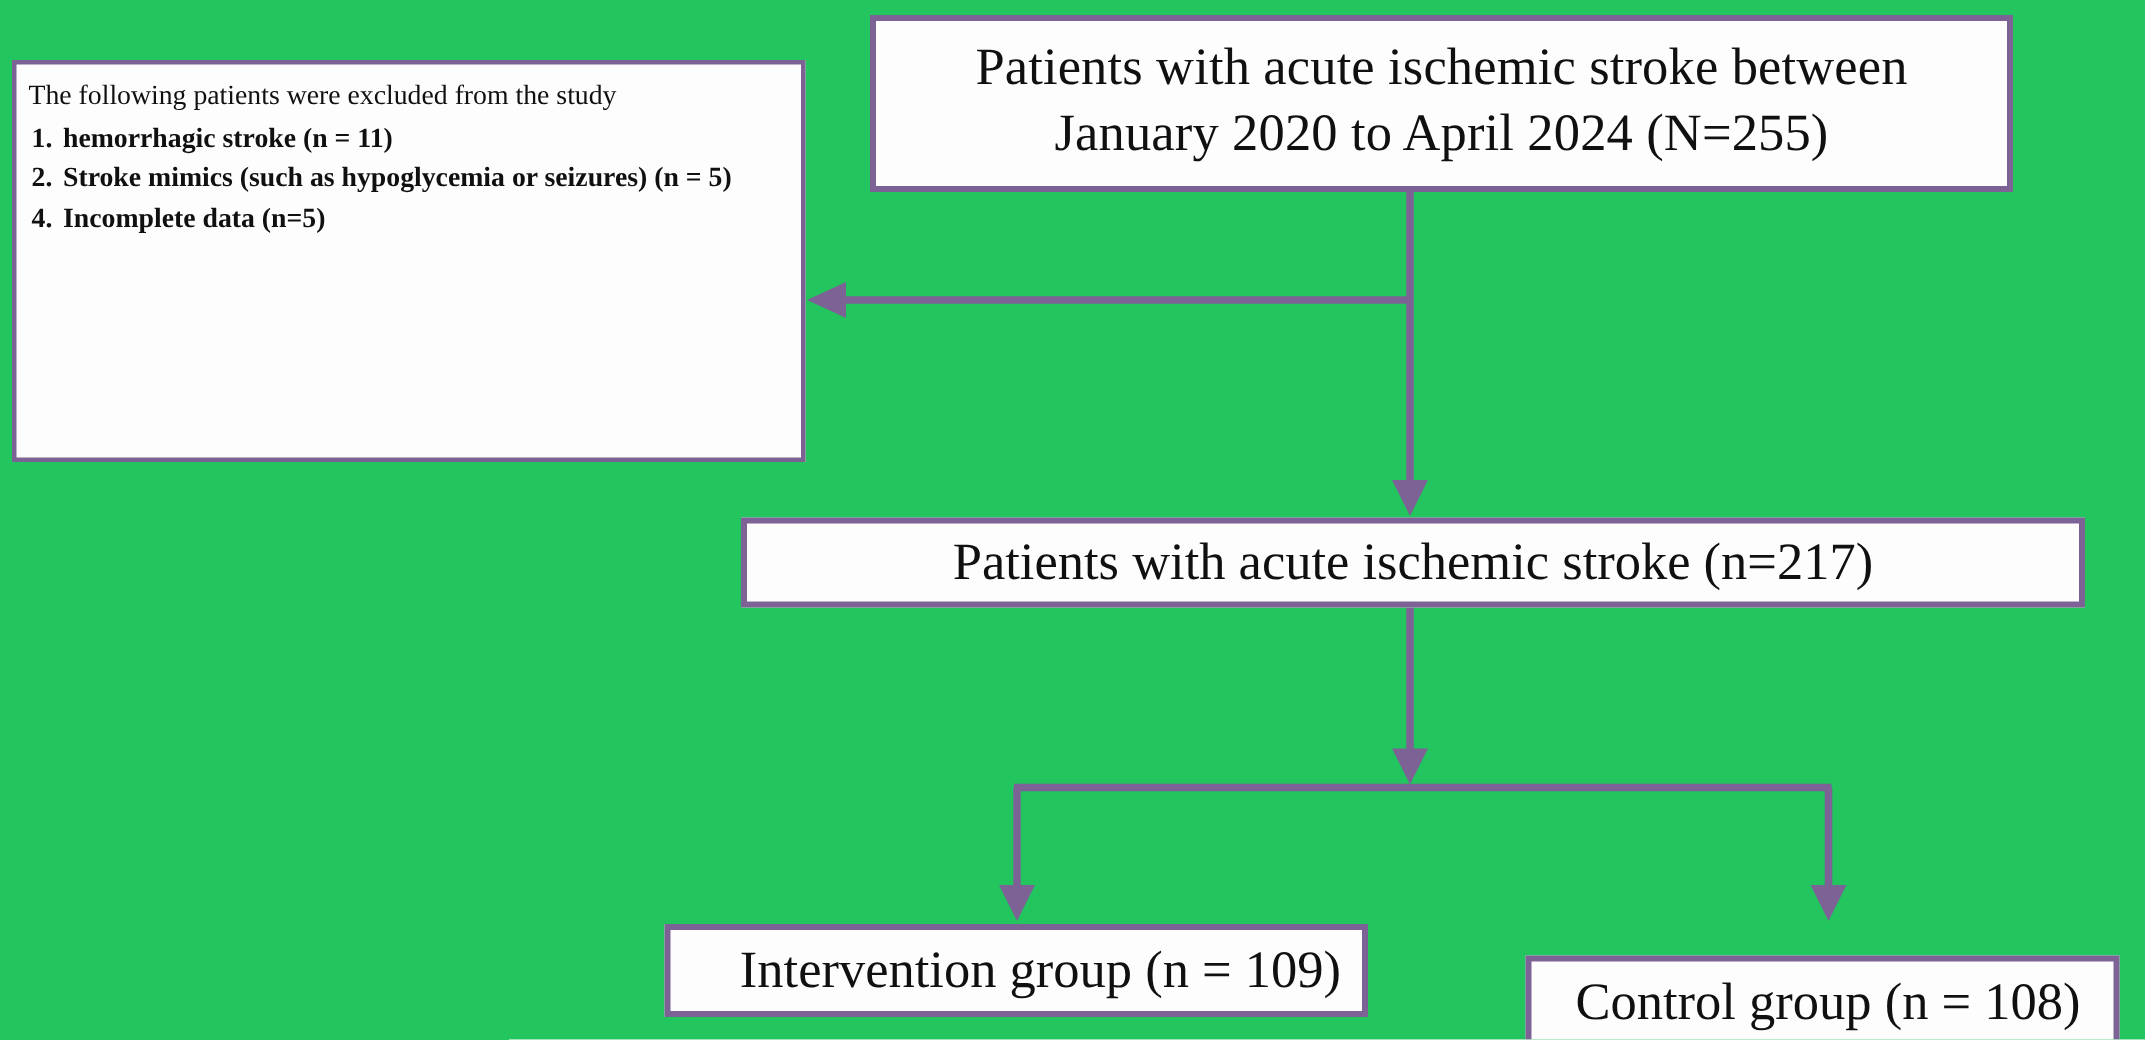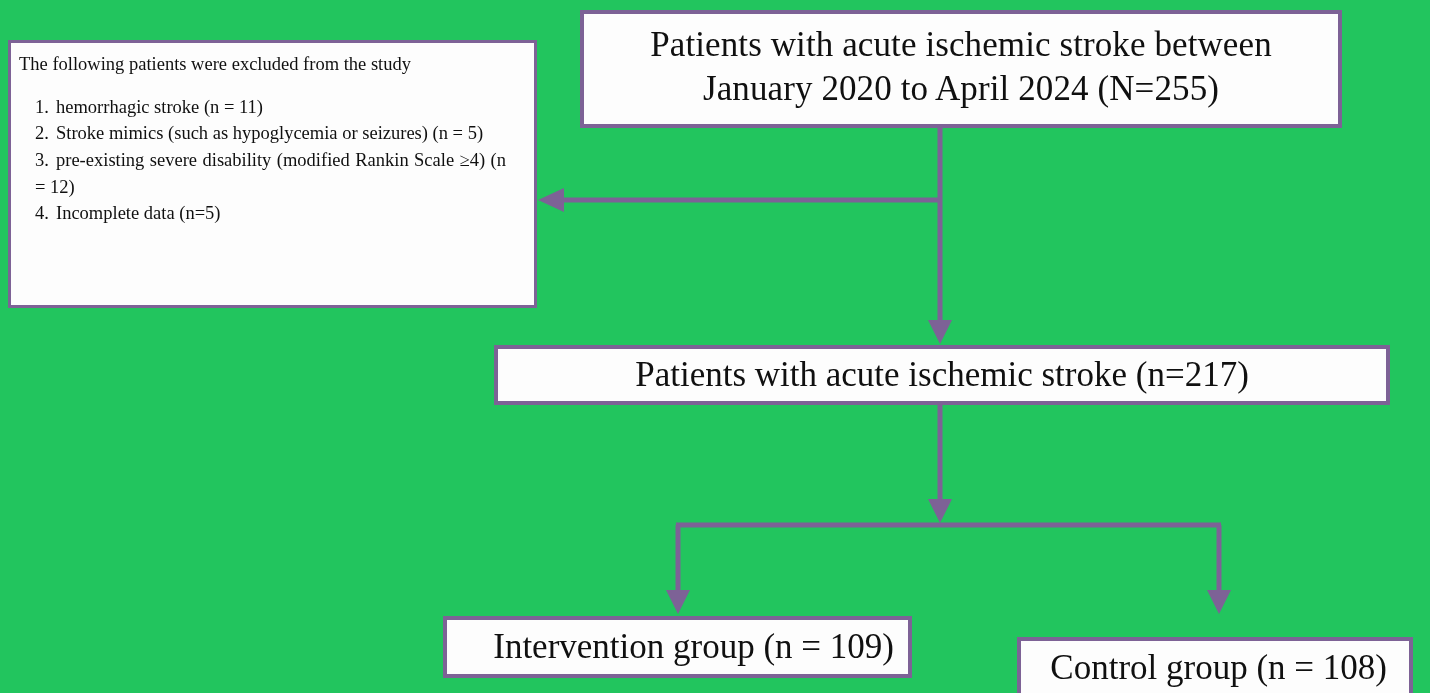--- a/index.html
+++ b/index.html
@@ -73,23 +73,24 @@
     width: 100%;
     font-size: 18.5px;
     line-height: 1.44;
   }
   #box-exclusions .excl-intro {
     margin: 0;
     text-align: justify;
     text-justify: inter-word;
   }
   #box-exclusions ol {
-    margin: 16px;
+    margin: 2px;
     padding: 0;
     list-style: none;
+    font-weight: bold;
   }
   #box-exclusions li {
     margin: 0;
     text-align: justify;
     text-justify: inter-word;
   }
   #box-exclusions li .num {
     display: inline-block;
     min-width: 21px;
   }
@@ -166,23 +167,20 @@
     <div class="excl-wrap">
       <p class="excl-intro">The following patients were excluded from the study</p>
       <ol>
         <li>
           <span class="num">1.</span><span>hemorrhagic stroke (n = 11)</span>
         </li>
         <li>
           <span class="num">2.</span><span>Stroke mimics (such as hypoglycemia or seizures) (n = 5)</span>
         </li>
         <li>
-          <span class="num">3.</span><span>pre-existing severe disability (modified Rankin Scale ≥4) (n = 12)</span>
-        </li>
-        <li>
           <span class="num">4.</span><span>Incomplete data (n=5)</span>
         </li>
       </ol>
     </div>
   </div>
 
   <div class="node center" id="box-eligible">
     <span class="node-text">Patients with acute ischemic stroke (n=217)</span>
   </div>
 

